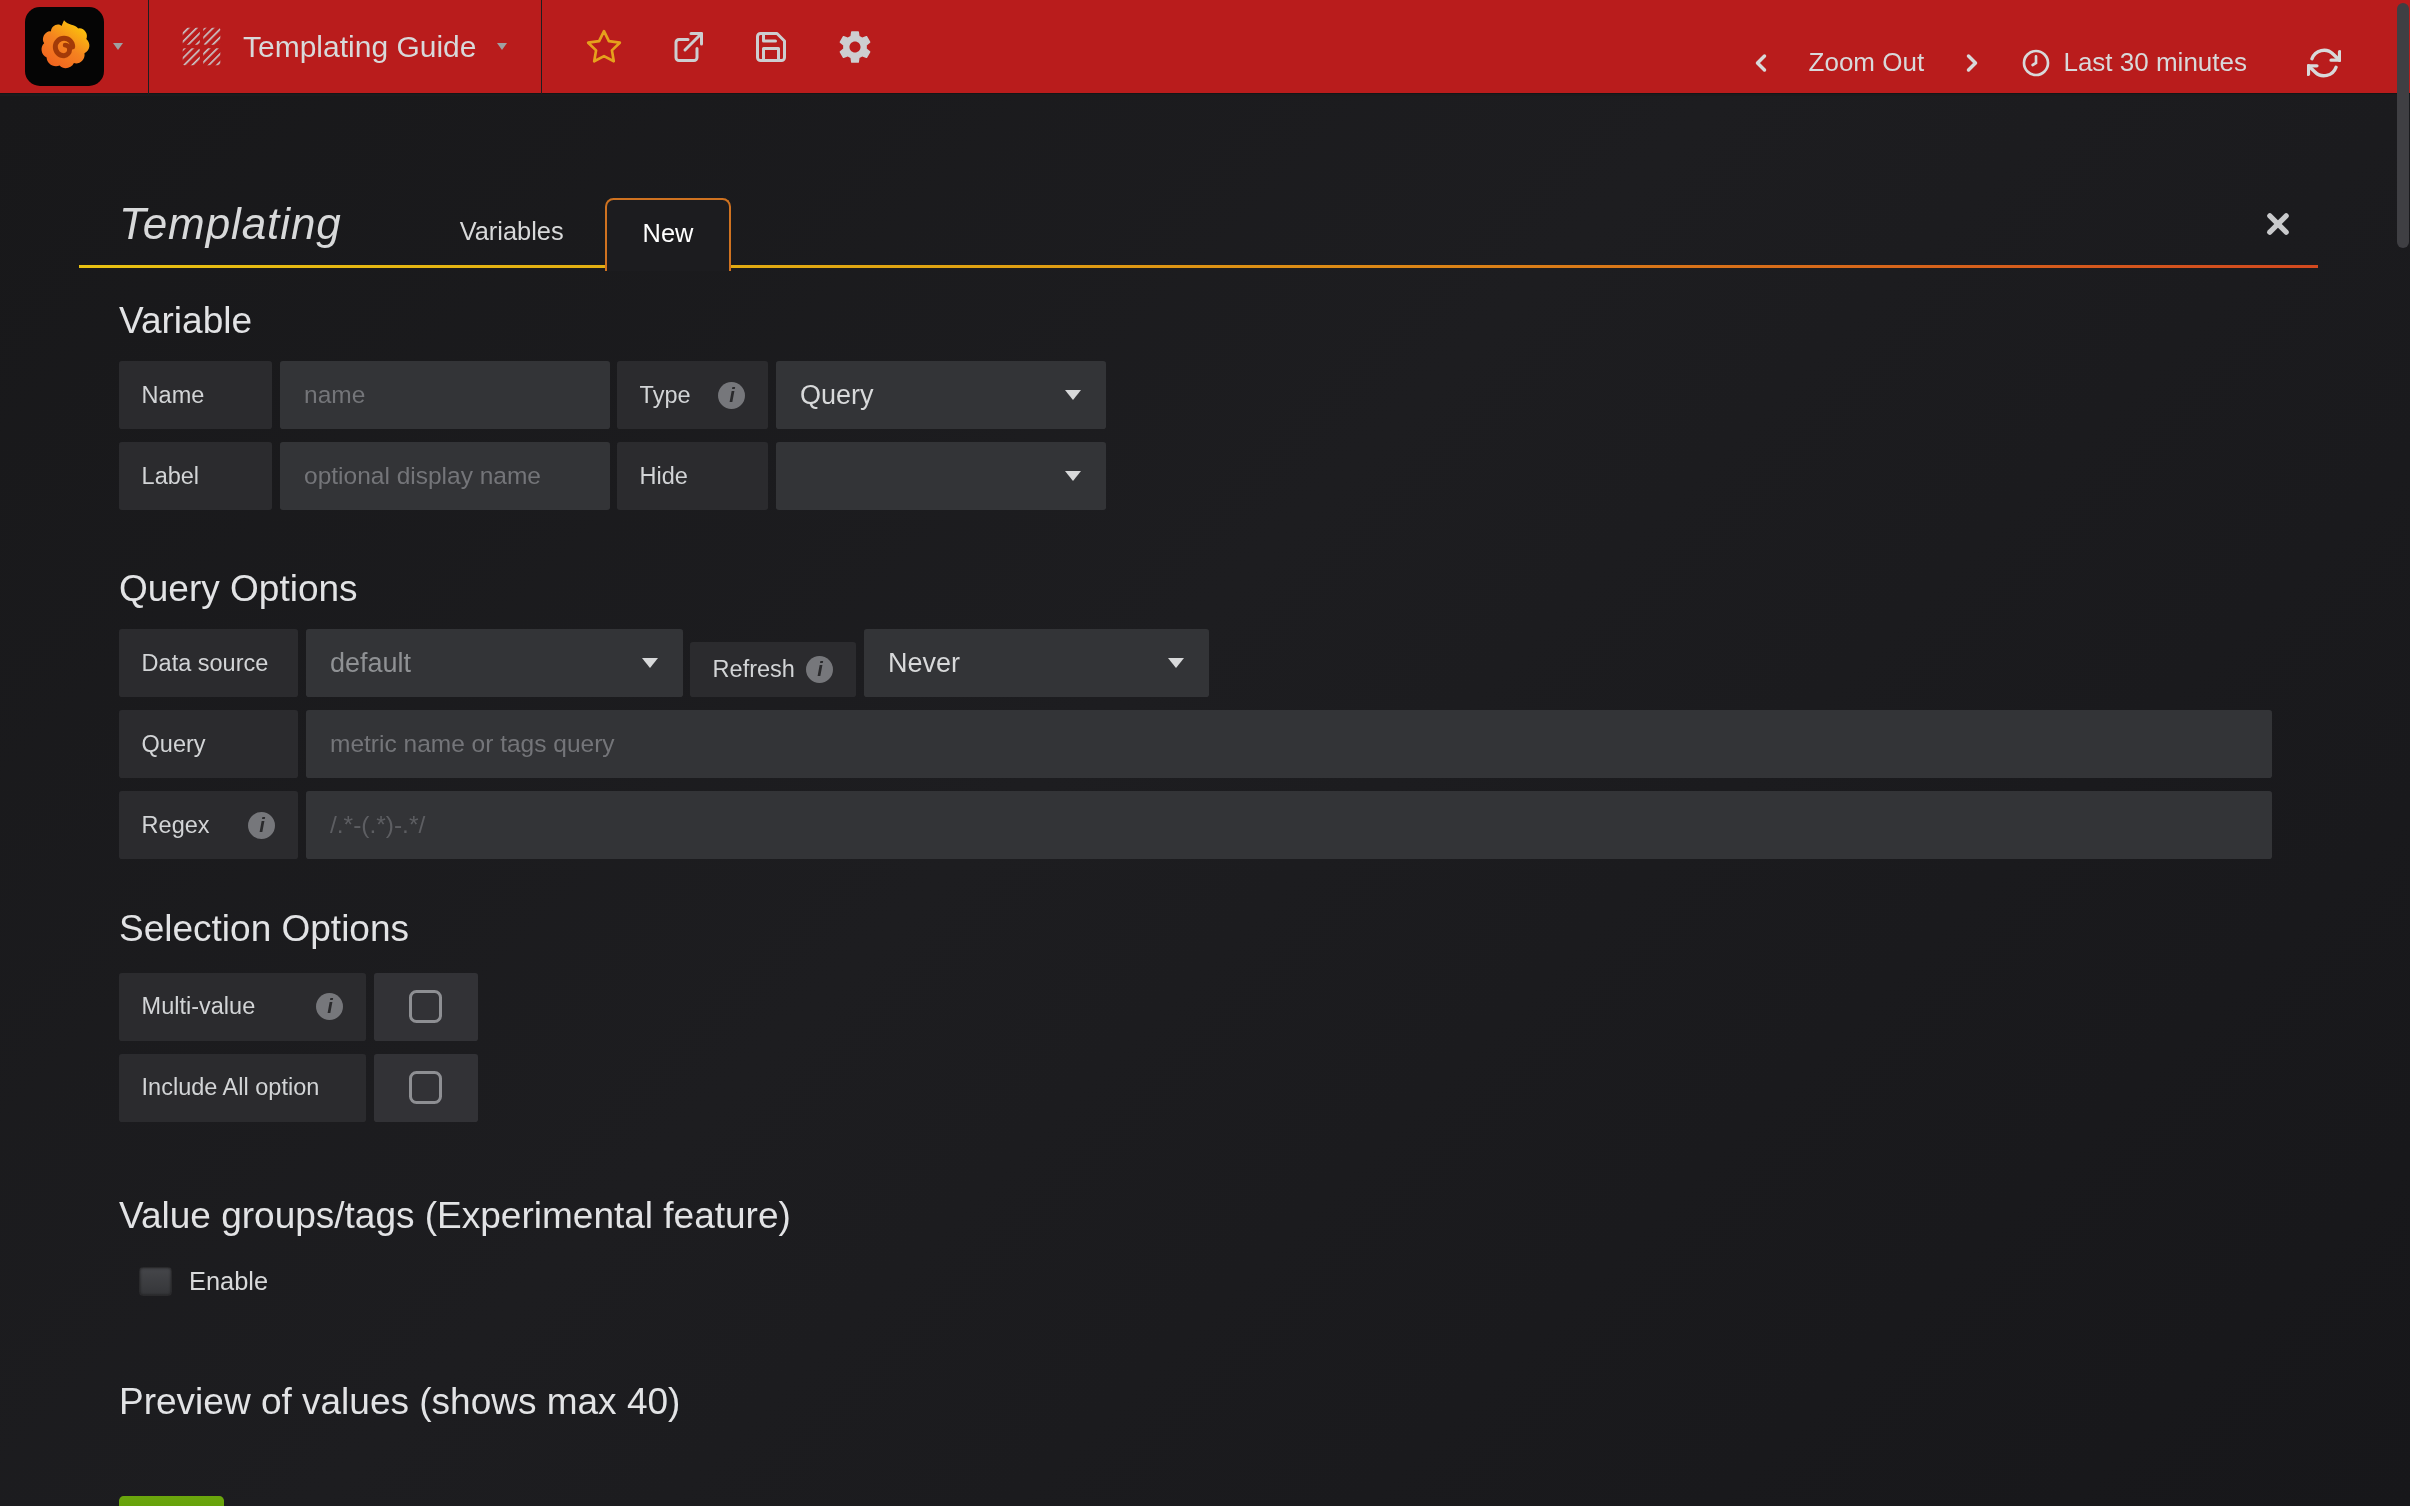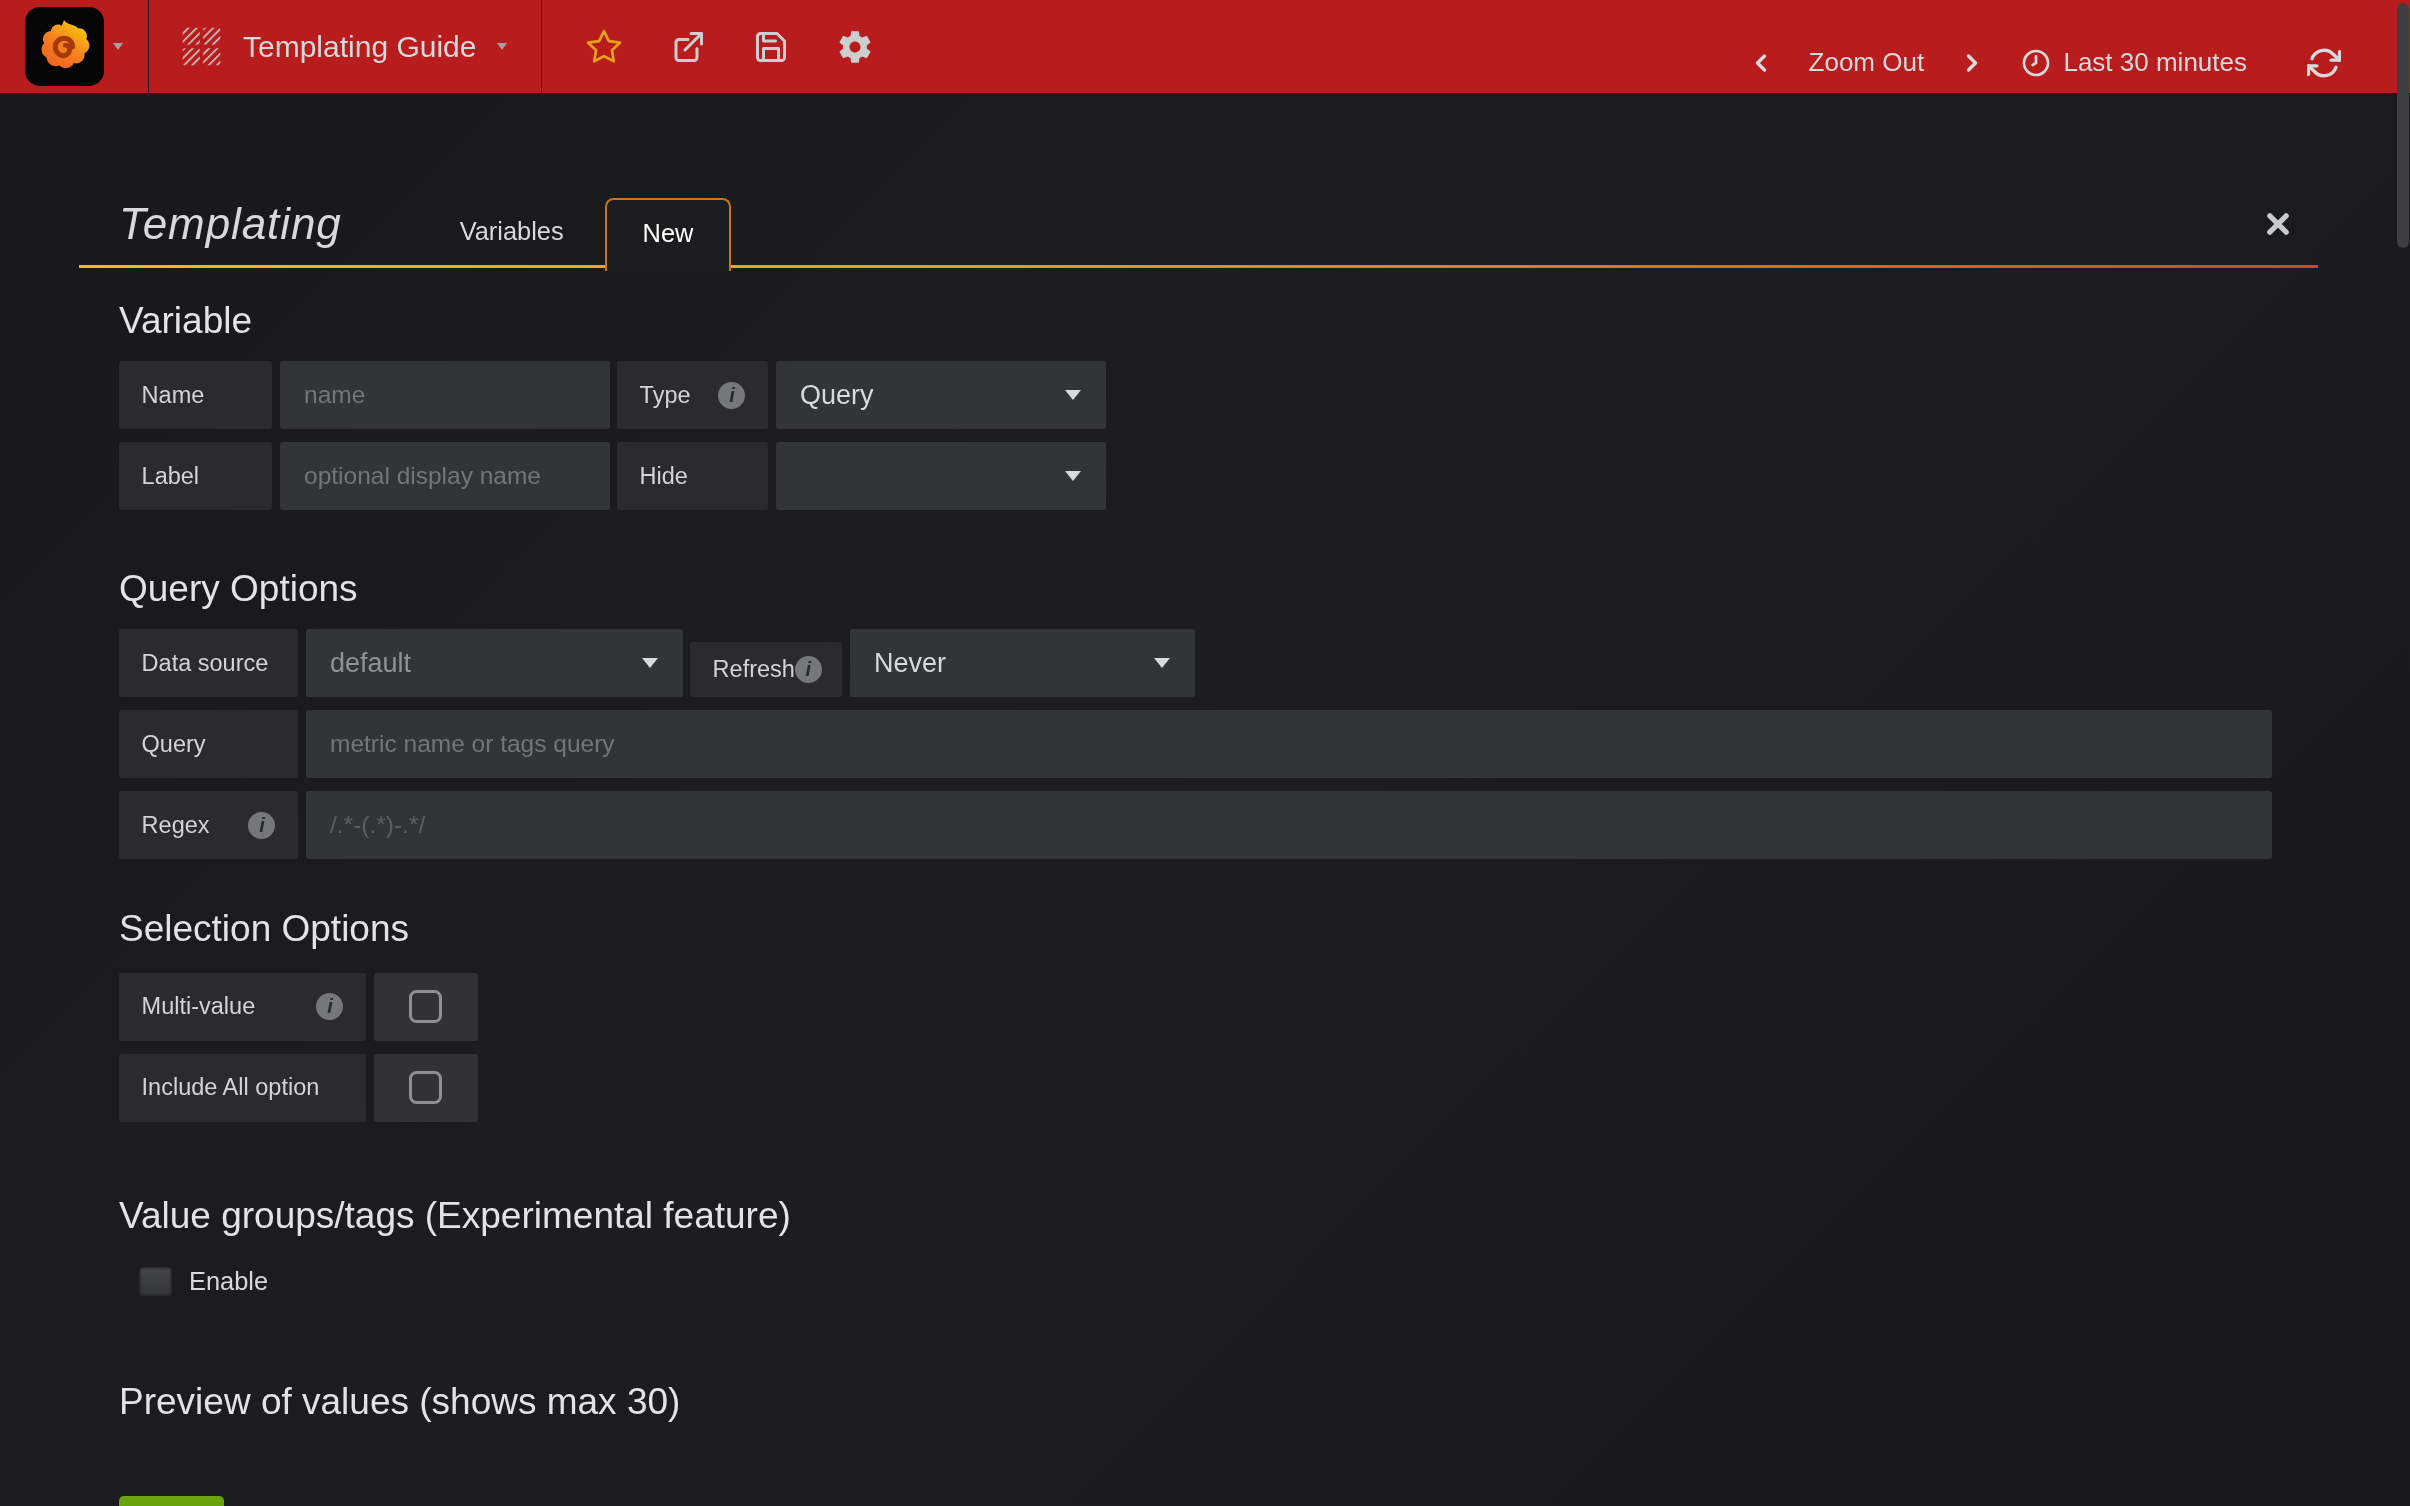--- a/index.html
+++ b/index.html
@@ -96,21 +96,21 @@
     display:flex; gap:7.5px; height:68px; margin-left:40px; margin-right:46px; margin-top:13px;
   }
   .form-row.first { margin-top:19px; }
   .form-row.tight { margin-top:22.6px; }
 
   .fl {
     background:#2b2b2e; color:#d2d4d6; font-size:23.5px; border-radius:2.8px;
     display:flex; align-items:center; padding:0 22.6px; flex:none;
   }
   .fl.spread { justify-content:space-between; }
-  .w162{width:153px;} .w160{width:151px;} .w190{width:179px;} .w176{width:152px;margin-top:13px;} .w262{width:247px;}
+  .w162{width:153px;} .w160{width:151px;} .w190{width:179px;} .w176{width:166px;margin-top:13px;} .w262{width:247px;}
 
   .gf-input {
     background:#333437; border:none; outline:none; border-radius:2.8px;
     color:#d8d9da; font-size:24.5px; padding:0 24.5px; flex:none;
     font-family:"Liberation Sans", sans-serif;
   }
   .gf-input::placeholder { color:#747579; opacity:1; }
   .gf-input.dim-ph::placeholder { color:#5d5e62; }
   .w350{width:330px;} .w400{width:377px;}
   .grow { flex:1 1 auto; }
@@ -348,19 +348,19 @@
       </div>
     </div>
 
     <h2 class="section-heading mt-groups">Value groups/tags (Experimental feature)</h2>
 
     <div class="enable-row">
       <span class="enable-checkbox"></span>
       <span class="enable-label">Enable</span>
     </div>
 
-    <h2 class="section-heading mt-preview">Preview of values (shows max 30)</h2>
+    <h2 class="section-heading mt-preview">Preview of values (shows max 40)</h2>
 
     <button class="add-btn">Add</button>
 
   </div>
 </div>
 
 
 </body></html>

